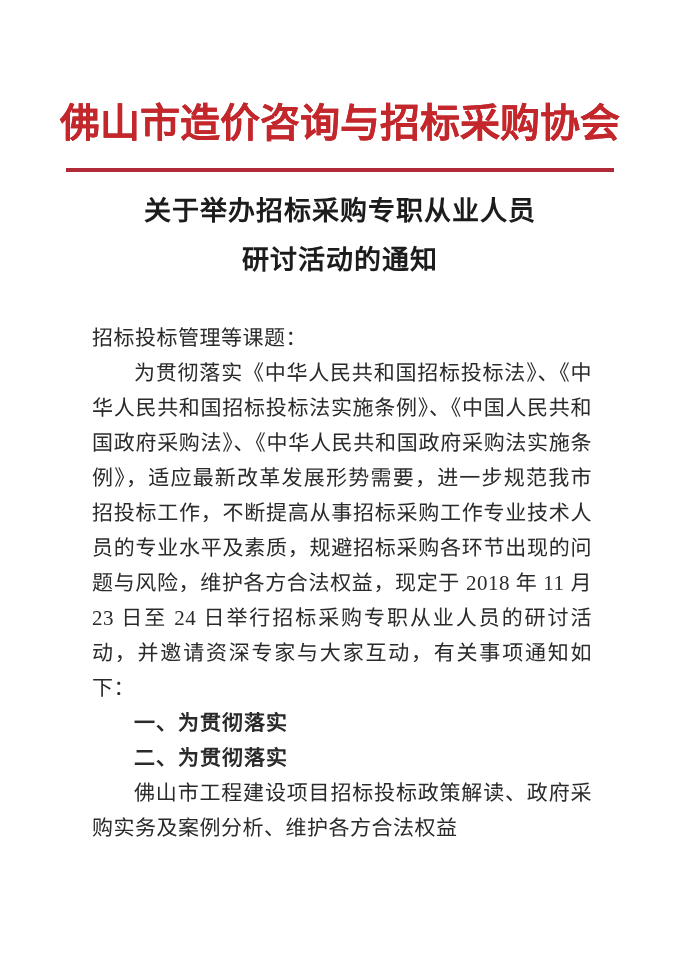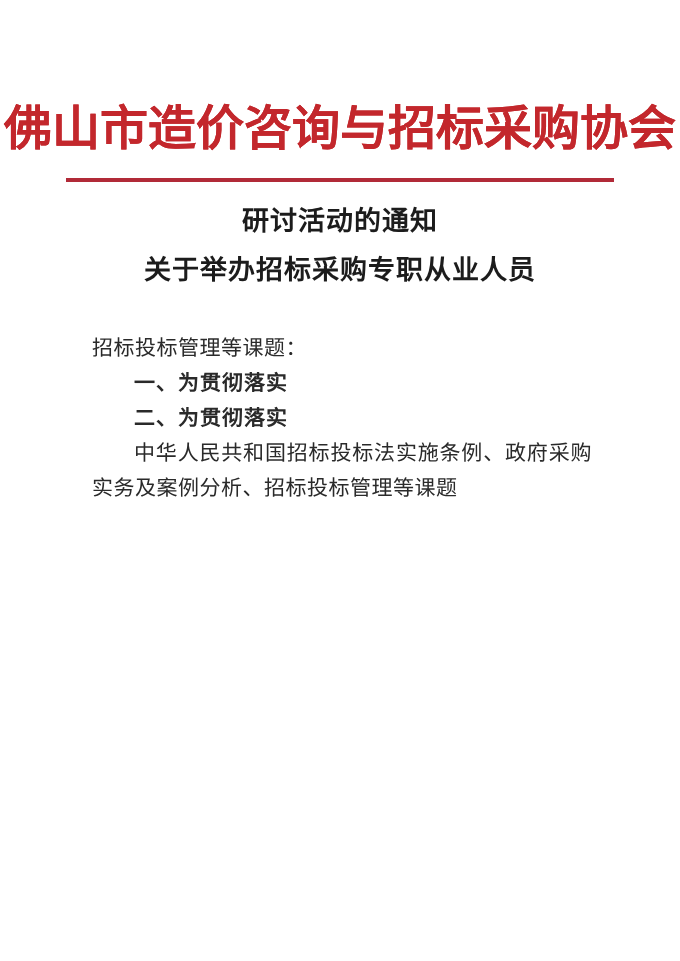--- a/index.html
+++ b/index.html
@@ -20,21 +20,21 @@
     position: relative;
     width: 680px;
     height: 961px;
     background: #ffffff;
     overflow: hidden;
   }
   .letterhead { margin: 0; padding-top: 100px; }
   .org-name {
     margin: 0;
     text-align: center;
-    font-size: 48px;
+    font-size: 40px;
     font-weight: bold;
     letter-spacing: 0px;
     color: var(--header_red);
     line-height: 1.2;
     
     text-shadow: 0 0 0.4px var(--header_red);
   }
   .red-divider {
     width: 548px;
     height: 4px;
@@ -69,24 +69,25 @@
 <body>
 
 <div class="page">
 
   <header class="letterhead">
     <h1 class="org-name">佛山市造价咨询与招标采购协会</h1>
     <div class="red-divider"></div>
   </header>
 
   <h2 class="notice-title">
+    <span class="title-line">关于举办招标采购专职从业人员</span>
     <span class="title-line">研讨活动的通知</span>
-    <span class="title-line">关于举办招标采购专职从业人员</span>
   </h2>
 
   <main class="notice-body">
     <p class="salutation">招标投标管理等课题：</p>
+    <p class="indent">为贯彻落实《中华人民共和国招标投标法》、《中华人民共和国招标投标法实施条例》、《中国人民共和国政府采购法》、《中华人民共和国政府采购法实施条例》，适应最新改革发展形势需要，进一步规范我市招投标工作，不断提高从事招标采购工作专业技术人员的专业水平及素质，规避招标采购各环节出现的问题与风险，维护各方合法权益，现定于 2018 年 11 月 23 日至 24 日举行招标采购专职从业人员的研讨活动，并邀请资深专家与大家互动，有关事项通知如下：</p>
     <p class="section-heading">一、为贯彻落实</p>
     <p class="section-heading">二、为贯彻落实</p>
-    <p class="indent">中华人民共和国招标投标法实施条例、政府采购实务及案例分析、招标投标管理等课题</p>
+    <p class="indent">佛山市工程建设项目招标投标政策解读、政府采购实务及案例分析、维护各方合法权益</p>
   </main>
 
 </div>
 
 </body></html>

